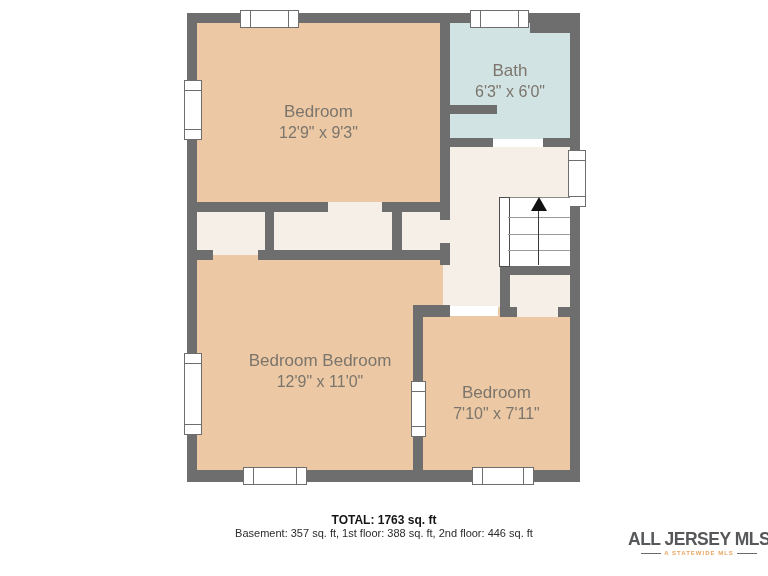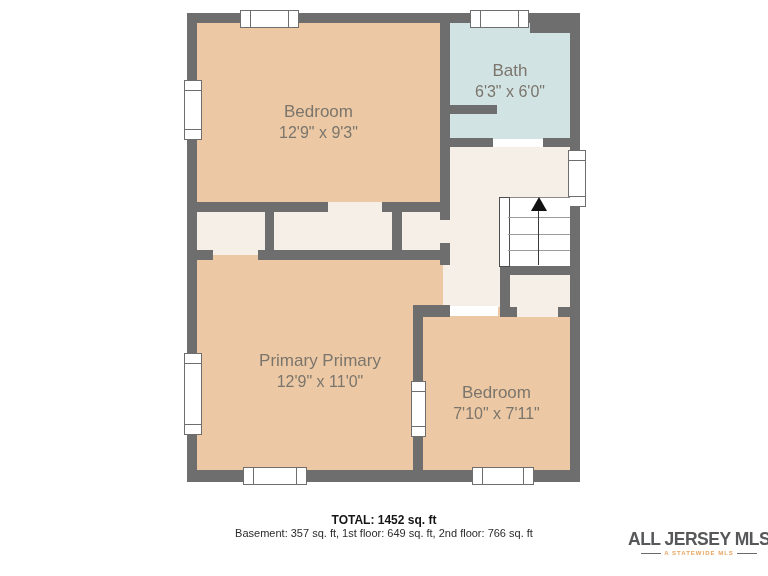--- a/index.html
+++ b/index.html
@@ -95,31 +95,31 @@
 
   <div class="room-label" style="left:197px;top:101px;width:243px;">
     <span class="rname">Bedroom</span>
     <span class="rdims">12'9" x 9'3"</span>
   </div>
   <div class="room-label" style="left:450px;top:60px;width:120px;">
     <span class="rname">Bath</span>
     <span class="rdims">6'3" x 6'0"</span>
   </div>
   <div class="room-label" style="left:197px;top:350px;width:246px;">
-    <span class="rname">Primary Primary</span>
+    <span class="rname">Bedroom Bedroom</span>
     <span class="rdims">12'9" x 11'0"</span>
   </div>
   <div class="room-label" style="left:423px;top:382px;width:147px;">
     <span class="rname">Bedroom</span>
     <span class="rdims">7'10" x 7'11"</span>
   </div>
 
   <div class="footer">
-    <span class="f-total">TOTAL: 1452 sq. ft</span>
-    <span class="f-line">Basement: 357 sq. ft, 1st floor: 649 sq. ft, 2nd floor: 766 sq. ft</span>
+    <span class="f-total">TOTAL: 1763 sq. ft</span>
+    <span class="f-line">Basement: 357 sq. ft, 1st floor: 388 sq. ft, 2nd floor: 446 sq. ft</span>
   </div>
 
   <div class="logo">
     <svg width="34" height="42" viewBox="0 0 34 42">
       <path d="M1 18 L16 3 L31 18 L31 25 L16 10 L7 19 L7 41 L1 41 Z" fill="#e9a45f"></path>
       <path d="M10 20 L16 14 L22 20 L16 20 Z" fill="#e9a45f"></path>
       <path d="M12 41 L12 26 L20 19 L28 26 L28 41 Z" fill="#7ba0ac"></path>
     </svg>
     <div class="logo-text-wrap">
       <span class="logo-name">ALL JERSEY MLS</span>

